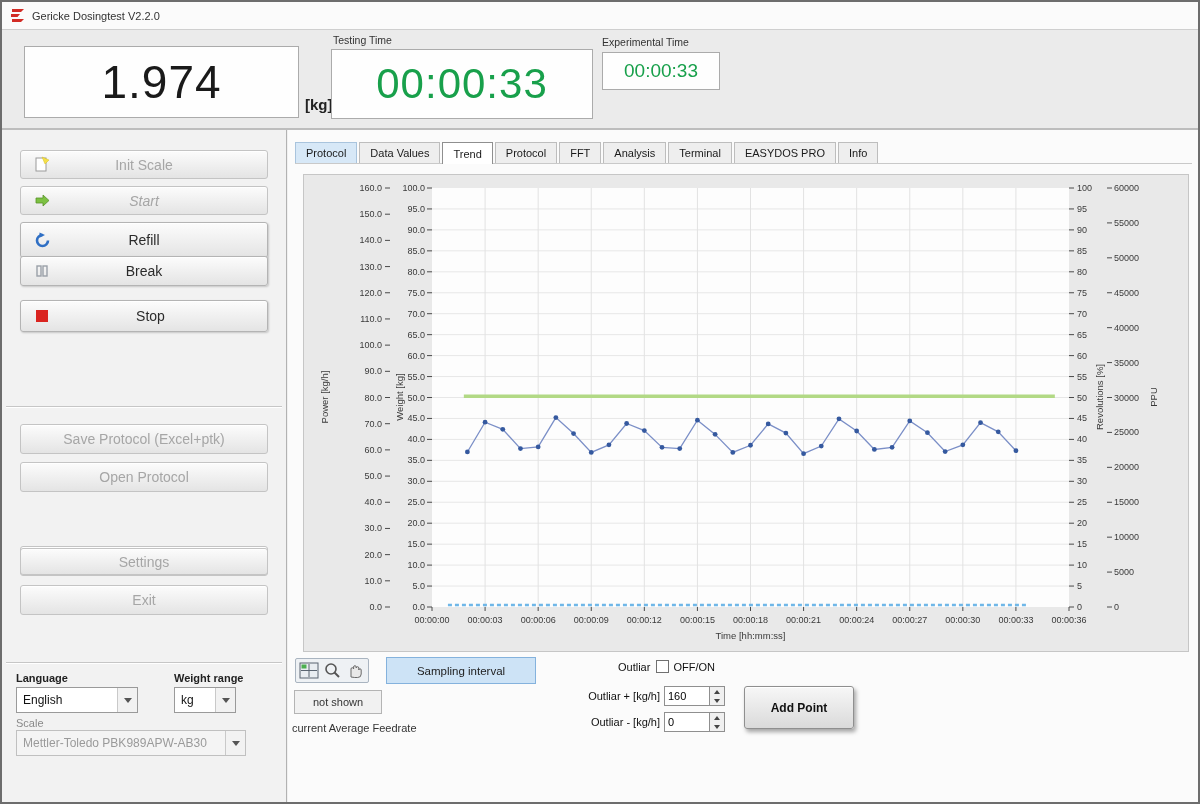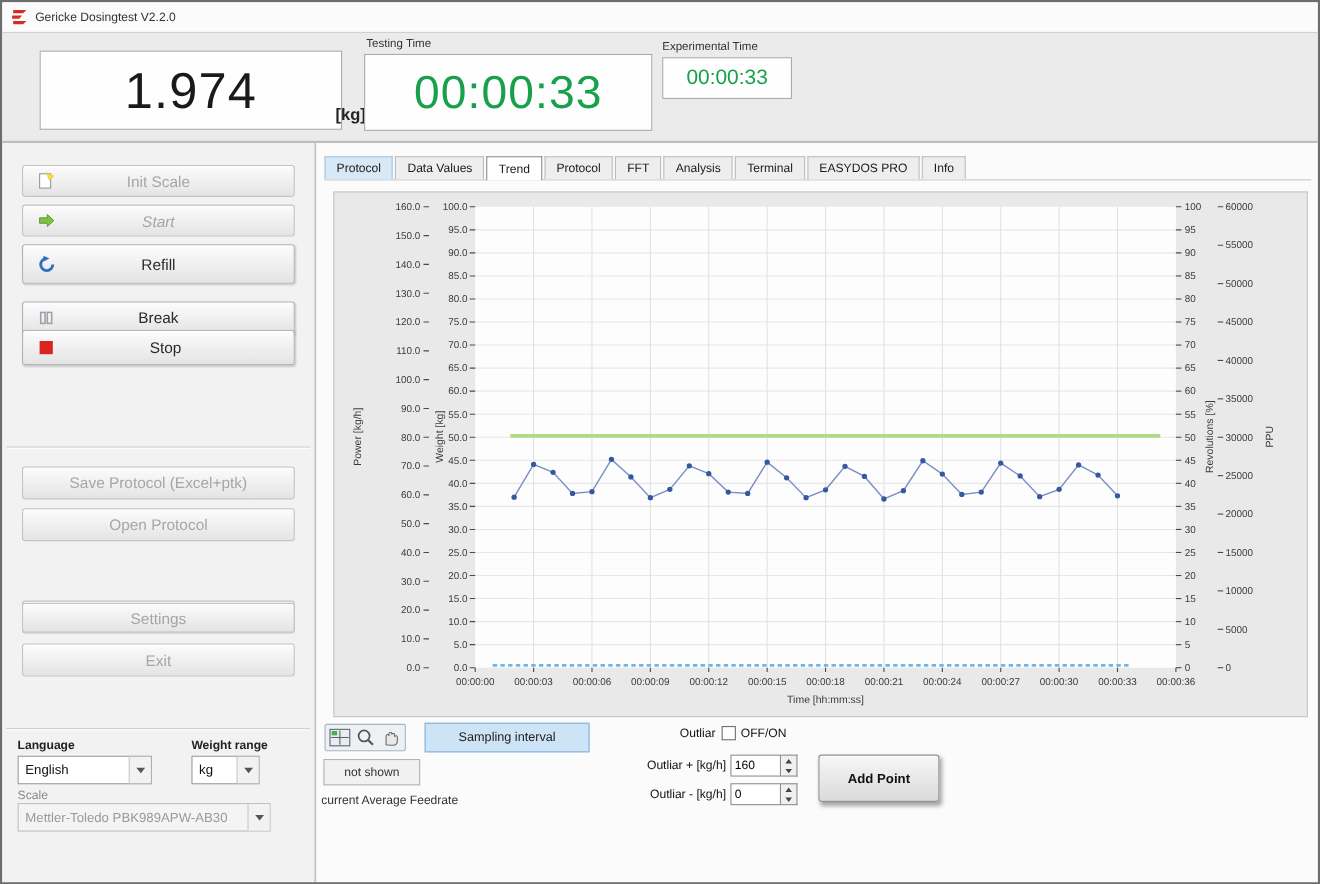--- a/index.html
+++ b/index.html
@@ -6,21 +6,21 @@
   html,body { width:1200px; height:804px; font-family:"Liberation Sans", sans-serif; background:#d8d8d8; }
   .window { position:relative; width:1200px; height:804px; background:#f0f0f0; border:2px solid #6d6d6d; overflow:hidden; }
 
   
   .titlebar { position:absolute; left:0; top:0; right:0; height:28px; background:#fbfbfb; border-bottom:1px solid #cfcfcf; display:flex; align-items:center; padding-left:6px; }
   .titlebar .logo { width:18px; height:16px; margin-right:6px; }
   .titlebar .title { font-size:11px; color:#333; }
 
   
   .header { position:absolute; left:0; top:28px; right:0; height:100px; background:#ebebeb; border-bottom:2px solid #bdbdbd; }
-  .weight-box { position:absolute; left:22px; top:16px; width:275px; height:72px; background:#fefefe; border:1px solid #ababab; display:flex; align-items:center; justify-content:center;margin-left:12px; }
+  .weight-box { position:absolute; left:22px; top:16px; width:275px; height:72px; background:#fefefe; border:1px solid #ababab; display:flex; align-items:center; justify-content:center; }
   .weight-box .val { font-size:46px; color:#1a1a1a; letter-spacing:1px; }
   .kg-label { position:absolute; left:303px; top:66px; font-size:15px; font-weight:bold; color:#222; }
   .tt-label { position:absolute; left:331px; top:4px; font-size:10.5px; color:#333; }
   .tt-box { position:absolute; left:329px; top:19px; width:262px; height:70px; background:#fefefe; border:1px solid #ababab; display:flex; align-items:center; justify-content:center; }
   .tt-box .val { font-size:42px; letter-spacing:1px; }
   .et-label { position:absolute; left:600px; top:6px; font-size:10.5px; color:#333; }
   .et-box { position:absolute; left:600px; top:22px; width:118px; height:38px; background:#fefefe; border:1px solid #ababab; display:flex; align-items:center; justify-content:center; }
   .et-box .val { font-size:19px; }
   .green-time { color:#18a04b; }
 
@@ -113,21 +113,21 @@
         </div>
         <div class="side-btn" style="position: absolute; top: 92px; height: 36px;">
           <span class="btn-icon">
             <svg width="17" height="17" viewBox="0 0 17 17">
               <path d="M14 8.5 A5.5 5.5 0 1 1 8.5 3" fill="none" stroke="#2f6fc4" stroke-width="2.6"></path>
               <path d="M5.5 0.5 L11 3 L5.5 5.8 Z" fill="#2f6fc4"></path>
             </svg>
           </span>
           <span>Refill</span>
         </div>
-        <div class="side-btn" style="position: absolute; top: 144px; height: 30px;">
+        <div class="side-btn" style="position: absolute; top: 126px; height: 30px;">
           <span class="btn-icon">
             <svg width="14" height="14" viewBox="0 0 14 14">
               <rect x="2" y="2" width="4" height="10" fill="none" stroke="#9aa0a8" stroke-width="1.4"></rect>
               <rect x="8" y="2" width="4" height="10" fill="none" stroke="#9aa0a8" stroke-width="1.4"></rect>
             </svg>
           </span>
           <span>Break</span>
         </div>
         <div class="side-btn" style="position: absolute; top: 170px; height: 32px; padding-left: 13px;">
           <span class="btn-icon">

